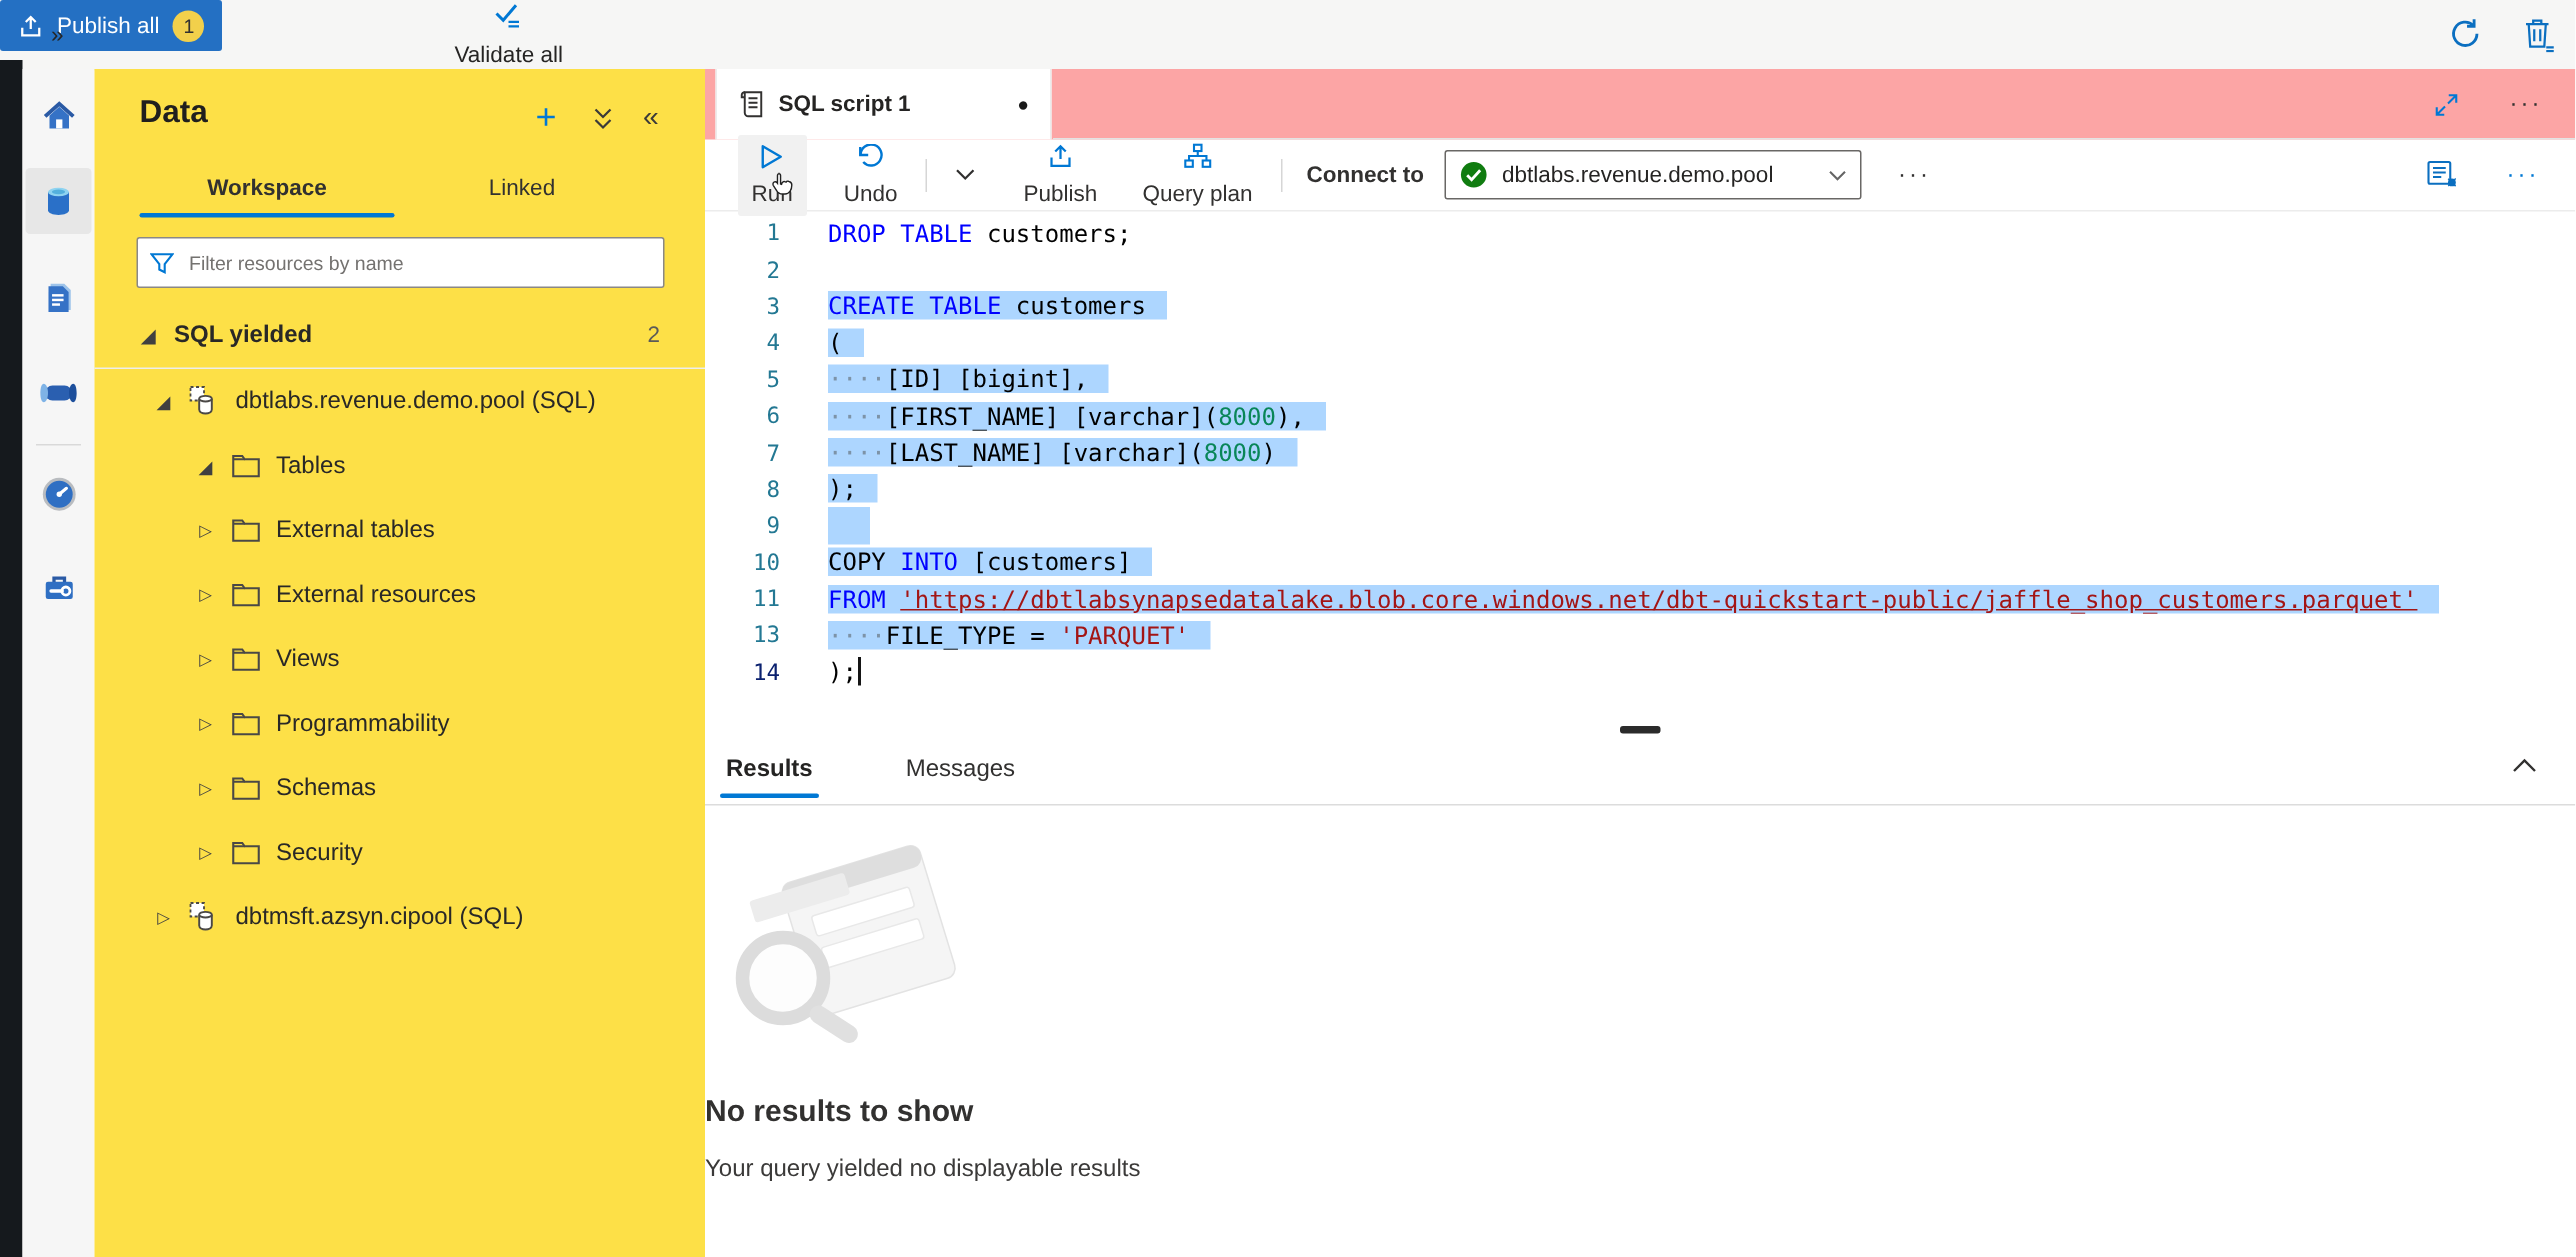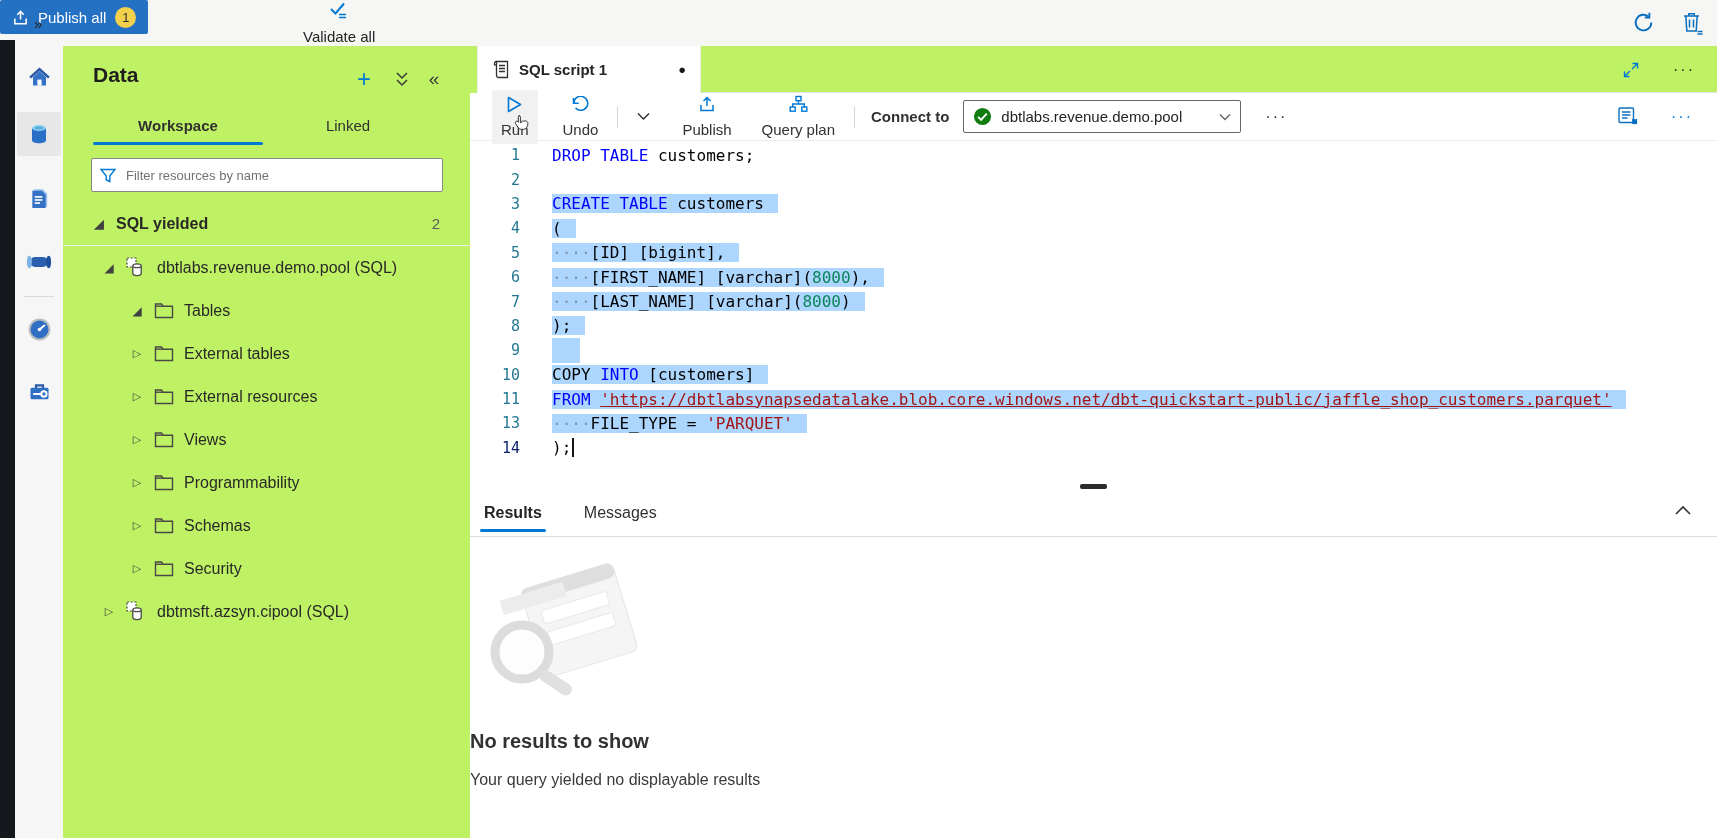--- a/index.html
+++ b/index.html
@@ -20,21 +20,21 @@
       display:flex;align-items:center;justify-content:center;}
   .top-right-icon{position:absolute;top:11px;}
   .refresh{left:1632px;} .trash{left:1682px;}
   
   .darkstrip{position:absolute;left:0;top:40px;bottom:0;width:15px;background:#15191d;}
   .rail{position:absolute;left:15px;top:46px;bottom:0;width:48px;background:#f6f6f6;}
   .rail-item{position:absolute;left:2px;width:44px;height:44px;border-radius:3px;display:flex;align-items:center;justify-content:center;}
   .rail-item.selected{background:#e7e7e7;}
   .rail-divider{position:absolute;left:9px;width:30px;height:1px;background:#d9d9d9;top:250px;}
   
-  .datapanel{position:absolute;left:63px;top:46px;bottom:0;width:407px;background:#bef264;border-right:1px solid #e3e3e3;}
+  .datapanel{position:absolute;left:63px;top:46px;bottom:0;width:407px;background:#fde047;border-right:1px solid #e3e3e3;}
   .dp-title{position:absolute;left:30px;top:17px;font-size:21px;font-weight:700;color:#201f1e;}
   .dp-actions{position:absolute;top:20px;right:0;left:0;height:26px;}
   .dp-action{position:absolute;top:0;width:26px;height:26px;display:flex;align-items:center;justify-content:center;}
   .dp-plus{left:288px;font-size:24px;color:var(--accent);font-weight:400;}
   .dp-dchev{left:326px;} .dp-collapse{left:358px;font-size:19px;color:#3b3a39;}
   .dp-tab{position:absolute;top:62px;height:34px;font-size:15px;color:#323130;display:flex;align-items:center;justify-content:center;}
   .dp-tab.workspace{left:30px;width:170px;}
   .dp-tab.linked{left:230px;width:110px;}
   .dp-tab.active{font-weight:700;}
   .dp-underline{position:absolute;top:96px;left:30px;width:170px;height:3px;background:var(--accent);border-radius:2px;}
@@ -47,21 +47,21 @@
   .tree-row .arrow{width:16px;margin-right:9px;font-size:11px;color:#404040;flex:none;text-align:center;}
   .tree-row .arrow.exp{font-size:12px;}
   .tree-row .ticon{margin-right:10px;flex:none;display:flex;}
   .tree-row.lvl0{padding-left:28px;font-weight:700;}
   .tree-row.lvl1{padding-left:38px;}
   .tree-row.lvl2{padding-left:66px;}
   .tree-row.divided{border-bottom:1px solid #ededed;}
   .tcount{position:absolute;right:30px;font-weight:400;color:#5b5a59;font-size:15px;}
   
   .pane{position:absolute;left:470px;top:46px;right:0;bottom:0;background:#fff;}
-  .tabbar{position:absolute;left:0;top:0;right:0;height:47px;background:#bef264;}
+  .tabbar{position:absolute;left:0;top:0;right:0;height:47px;background:#fca5a5;}
   .tabbar::after{content:"";position:absolute;left:232px;right:0;bottom:0;height:1px;background:#e3e3e3;}
   .doc-tab{position:absolute;left:7px;top:0;width:224px;height:47px;background:#fff;border-left:1px solid #ececec;
       border-right:1px solid #ececec;display:flex;align-items:center;gap:9px;padding:0 14px;box-sizing:border-box;}
   .doc-tab .title{font-size:15px;font-weight:700;color:#252423;}
   .doc-tab .dirty{margin-left:auto;font-size:13px;color:#1a1a1a;}
   .tab-icons{position:absolute;right:16px;top:0;height:47px;display:flex;align-items:center;gap:28px;}
   .toolbar{position:absolute;left:0;top:47px;right:0;height:47px;border-bottom:1px solid #ececec;display:flex;
       align-items:center;padding-left:22px;font-size:15px;color:#323130;}
   .tbtn{display:flex;align-items:center;gap:8px;padding:6px 9px;border-radius:2px;position:relative;flex-direction:column;}
   .tbtn.hover{background:#f1f1f1;}
@@ -84,21 +84,21 @@
   .ct.sel{background:var(--sel);padding-right:14px;margin-left:32px;}
   .ct.sel:empty{display:inline-block;min-width:14px;height:24.4px;}
   .c-kw{color:var(--kw);} .c-pl{color:#000;} .c-num{color:var(--num);} .c-str{color:var(--str);}
   .c-und{text-decoration:underline;}
   .c-ws{color:#7d93a7;}
   .caret{display:inline-block;width:2px;height:19px;background:#151515;margin-left:1px;vertical-align:-4px;}
   .sash{position:absolute;left:610px;top:438px;width:27px;height:5px;background:#2b2b2b;border-radius:2px;}
   
   .results{position:absolute;left:0;top:444px;right:0;bottom:38px;background:#fff;}
   .res-tabs{position:absolute;left:0;top:0;right:0;height:46px;border-bottom:1px solid #dcdcdc;display:flex;
-      align-items:center;padding-left:12px;gap:38px;font-size:16px;color:#323130;}
+      align-items:center;padding-left:12px;gap:58px;font-size:16px;color:#323130;}
   .res-tab{position:relative;padding:12px 2px;}
   .res-tab.active{font-weight:700;color:#252423;}
   .res-tab.active::after{content:"";position:absolute;left:-2px;right:-2px;bottom:2px;height:3px;background:var(--accent);border-radius:2px;}
   .res-collapse{position:absolute;right:26px;top:15px;}
   .empty{position:absolute;left:0;right:0;top:46px;bottom:0;display:flex;flex-direction:column;}
   .empty .illus{margin-top:12px;}
   .empty-title{margin-top:22px;font-size:20px;font-weight:700;color:#323130;}
   .empty-sub{margin-top:18px;font-size:16px;color:#3b3a39;}
   
   .statusbar{position:absolute;left:0;right:0;bottom:0;height:38px;background:#f1f1f0;display:flex;align-items:center;

